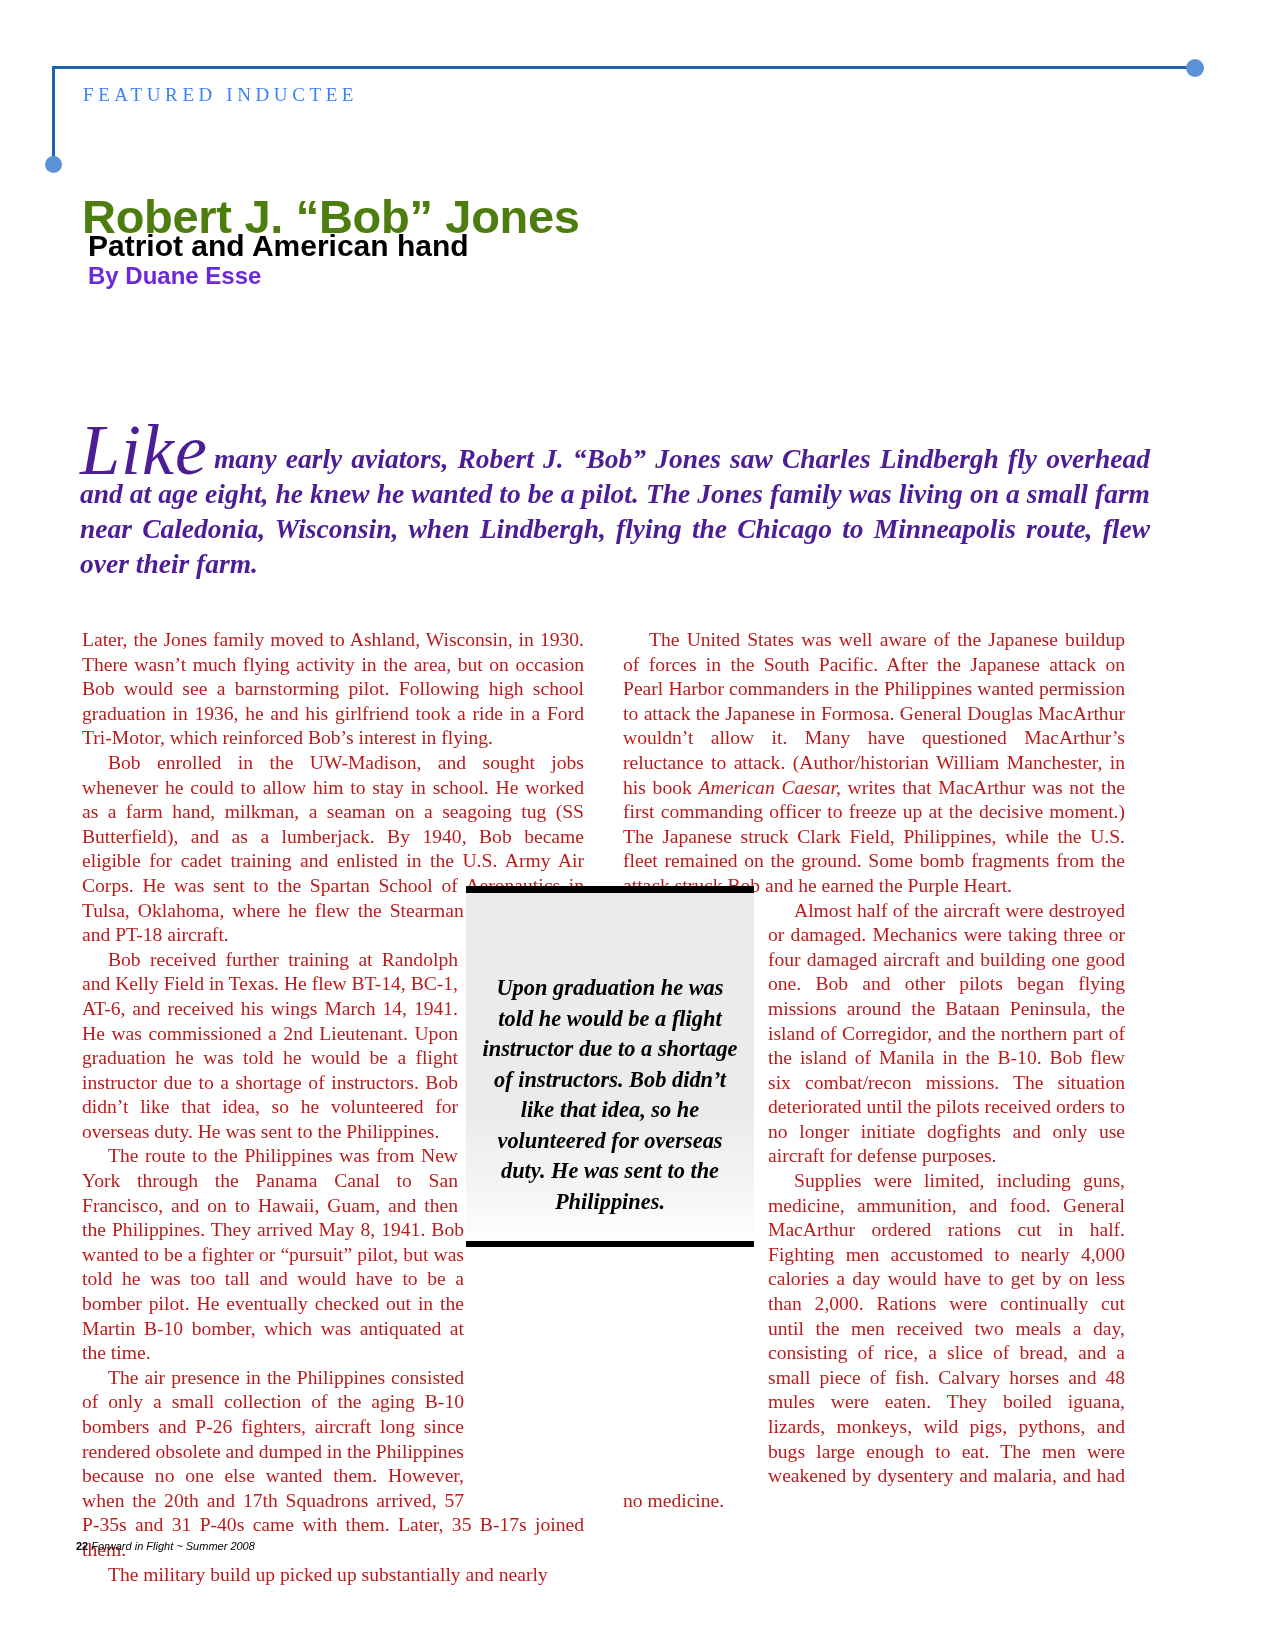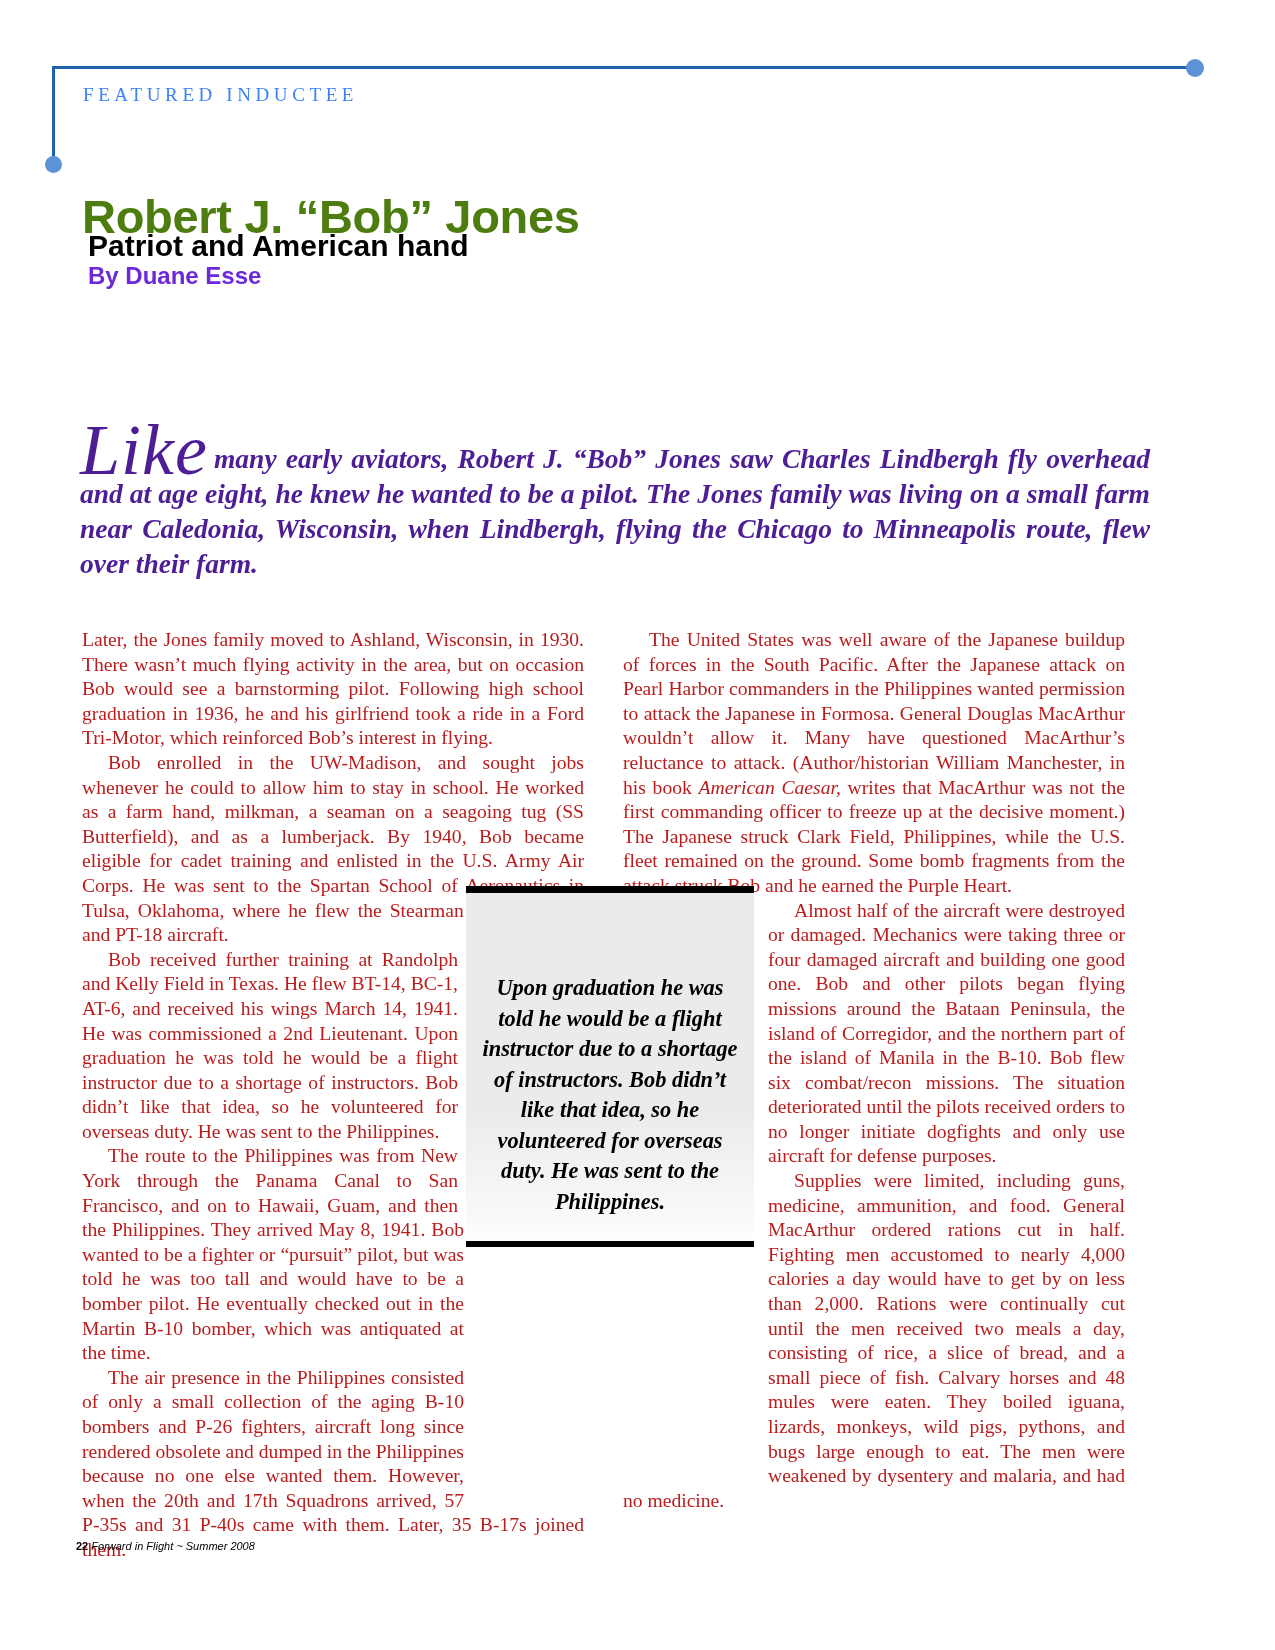--- a/index.html
+++ b/index.html
@@ -236,20 +236,21 @@
 <div id="deck"><span class="dropword">Like</span><span>many early aviators, Robert J. “Bob” Jones saw Charles Lindbergh fly overhead and at age eight, he knew he wanted to be a pilot. The Jones family was living on a small farm near Caledonia, Wisconsin, when Lindbergh, flying the Chicago to Minneapolis route, flew over their farm.</span></div>
 
 <div class="col" id="col-left">
   <p class="first">Later, the Jones family moved to Ashland, Wisconsin, in 1930. There wasn’t much flying activity in the area, but on occasion Bob would see a barnstorming pilot. Following high school graduation in 1936, he and his girlfriend took a ride in a Ford Tri-Motor, which reinforced Bob’s interest in flying.</p>
   <p>Bob enrolled in the UW-Madison, and sought jobs whenever he could to allow him to stay in school. He worked as a farm hand, milkman, a seaman on a seagoing tug (SS Butterfield), and as a lumberjack. By 1940, Bob became eligible for cadet training and enlisted in the U.S. Army Air Corps. He was sent to the Spartan School of Aeronautics in Tulsa, Oklahoma, where he flew the Stearman PT-13, PT-17, and PT-18 aircraft.</p>
   <div id="shape-left-a"></div>
   <p>Bob received further training at Randolph and Kelly Field in Texas. He flew BT-14, BC-1, AT-6, and received his wings March 14, 1941. He was commissioned a 2nd Lieutenant. Upon graduation he was told he would be a flight instructor due to a shortage of instructors. Bob didn’t like that idea, so he volunteered for overseas duty. He was sent to the Philippines.</p>
   <div id="shape-left-b"></div>
   <p>The route to the Philippines was from New York through the Panama Canal to San Francisco, and on to Hawaii, Guam, and then the Philippines. They arrived May 8, 1941. Bob wanted to be a fighter or “pursuit” pilot, but was told he was too tall and would have to be a bomber pilot. He eventually checked out in the Martin B-10 bomber, which was antiquated at the time.</p>
   <p>The air presence in the Philippines consisted of only a small collection of the aging B-10 bombers and P-26 fighters, aircraft long since rendered obsolete and dumped in the Philippines because no one else wanted them. However, when the 20th and 17th Squadrons arrived, 57 P-35s and 31 P-40s came with them. Later, 35 B-17s joined them.</p>
+  <p>The military build up picked up substantially and nearly</p>
 </div>
 
 <div class="col" id="col-right">
   <p><span>The United States was well aware of the Japanese buildup of forces in the South Pacific. After the Japanese attack on Pearl Harbor commanders in the Philippines wanted permission to attack the Japanese in Formosa. General Douglas MacArthur wouldn’t allow it. Many have questioned MacArthur’s reluctance to attack. (Author/historian William Manchester, in his book </span><em>American Caesar,</em><span> writes that MacArthur was not the first commanding officer to freeze up at the decisive moment.) The Japanese struck Clark Field, Philippines, while the U.S. fleet remained on the ground. Some bomb fragments from the attack struck Bob and he earned the Purple Heart.</span></p>
   <div id="shape-right-a"></div>
   <p>Almost half of the aircraft were destroyed or damaged. Mechanics were taking three or four damaged aircraft and building one good one. Bob and other pilots began flying missions around the Bataan Peninsula, the island of Corregidor, and the northern part of the island of Manila in the B-10. Bob flew six combat/recon missions. The situation deteriorated until the pilots received orders to no longer initiate dogfights and only use aircraft for defense purposes.</p>
   <div id="shape-right-b"></div>
   <p>Supplies were limited, including guns, medicine, ammunition, and food. General MacArthur ordered rations cut in half. Fighting men accustomed to nearly 4,000 calories a day would have to get by on less than 2,000. Rations were continually cut until the men received two meals a day, consisting of rice, a slice of bread, and a small piece of fish. Calvary horses and 48 mules were eaten. They boiled iguana, lizards, monkeys, wild pigs, pythons, and bugs large enough to eat. The men were weakened by dysentery and malaria, and had no medicine.</p>
 </div>
 

